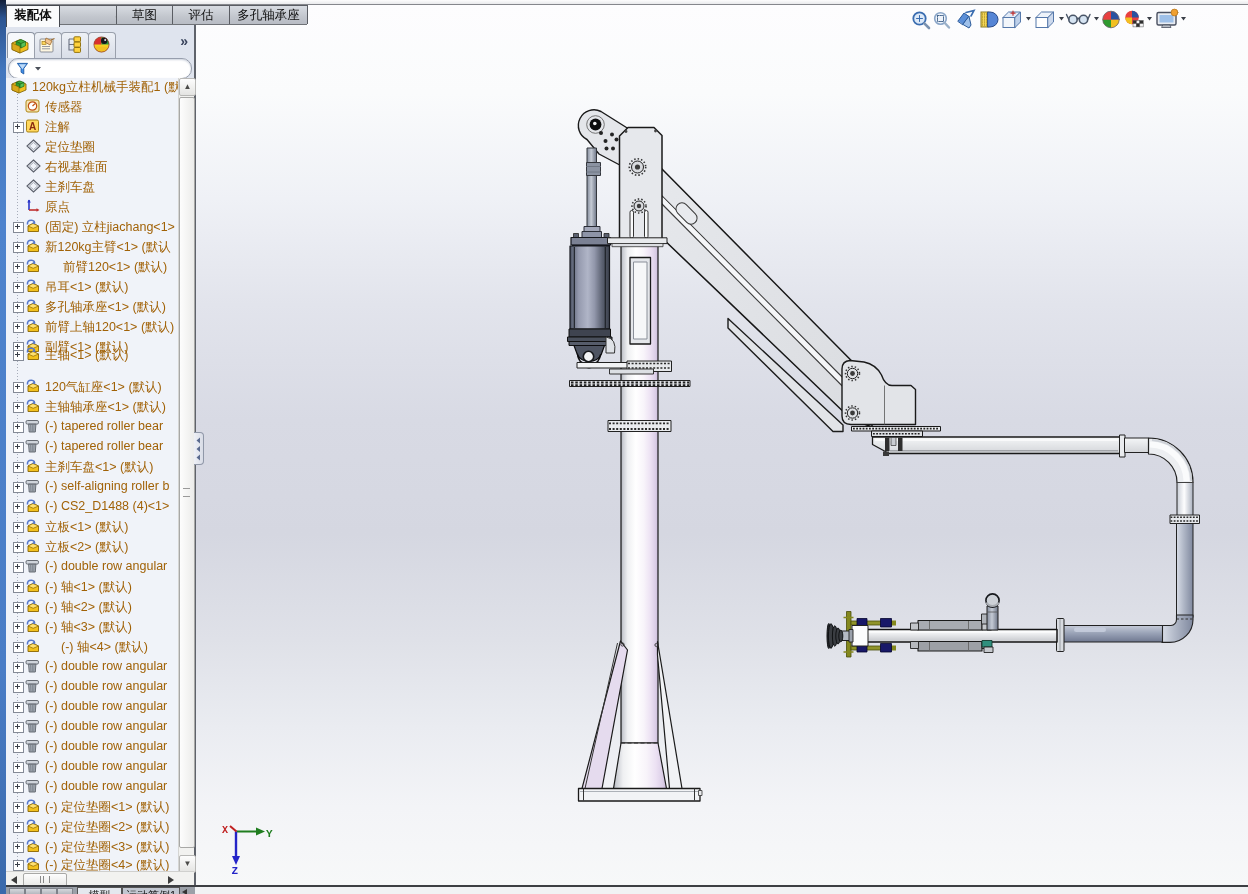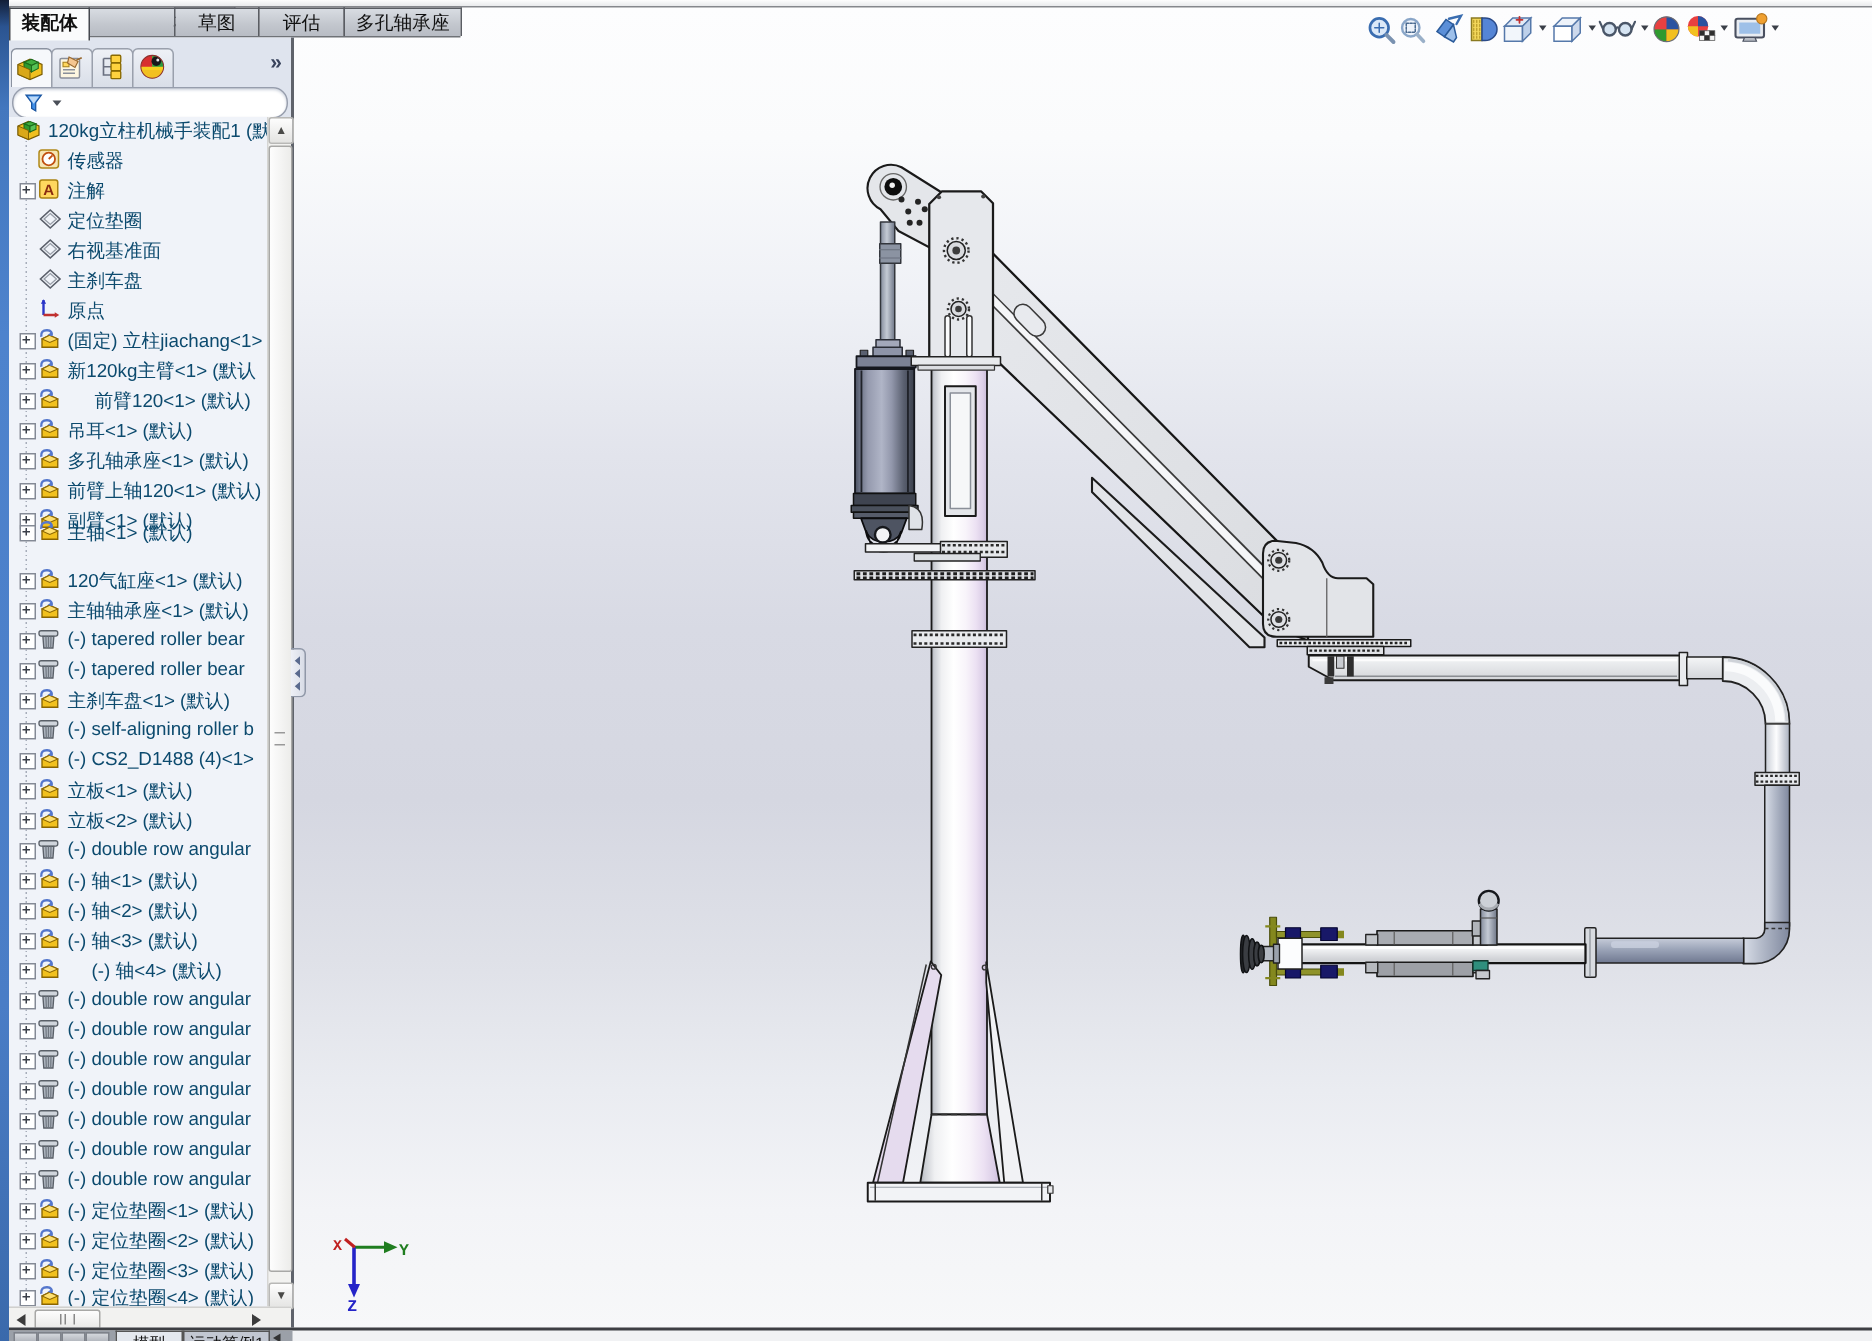--- a/index.html
+++ b/index.html
@@ -13,21 +13,21 @@
 .tab.act{background:#fafbfc;height:21px;border:1px solid #45484e;border-bottom:none;z-index:3;font-weight:bold;}
 #tabshadow{position:absolute;left:6px;top:24px;width:301px;height:1px;background:#6f7277;}
 
 #panel{position:absolute;left:6px;top:25px;width:188px;height:861px;background:#dfe4ee;border-right:2px solid #5f636b;}
 #ptabs{position:absolute;left:0px;top:7px;height:26px;width:188px;}
 .ptab{position:absolute;top:0;height:25px;width:26px;border:1px solid #9aa0ac;border-bottom:none;border-radius:4px 4px 0 0;background:linear-gradient(180deg,#eef1f6,#d9dee8);}
 .ptab.act{background:#f6f8fb;border-color:#8a92a0;}
 #pchev{position:absolute;right:8px;top:8px;color:#39435c;font-size:14px;font-weight:bold;letter-spacing:-2px;}
 #filter{position:absolute;left:2px;top:33px;width:182px;height:19px;background:#fff;border:1px solid #979ead;border-radius:10px;box-shadow:inset 0 1px 2px #ccd2dd;}
 #tree{position:absolute;left:0;top:53px;width:172px;height:793px;background:#f0f3f9;overflow:hidden;}
-.trow{position:absolute;left:0;width:172px;height:20px;font-size:12.5px;color:#0c4a6e;white-space:nowrap;}
+.trow{position:absolute;left:0;width:172px;height:20px;font-size:12.5px;color:#a16207;white-space:nowrap;}
 .trow .tx{position:absolute;top:3px;}
 .pbox{position:absolute;left:7px;top:6px;width:9px;height:9px;background:#fff;border:1px solid #848a96;}
 .pbox:before{content:"";position:absolute;left:1px;top:3px;width:5px;height:1px;background:#3a3f49;}
 .pbox:after{content:"";position:absolute;left:3px;top:1px;width:1px;height:5px;background:#3a3f49;}
 .ticon{position:absolute;top:2px;}
 
 #vsb{position:absolute;left:172px;top:53px;width:15px;height:793px;background:#f2f2f0;border-left:1px solid #d5d5d3;}
 .sbbtn{position:absolute;left:0px;width:15px;height:16px;background:linear-gradient(180deg,#fdfdfd,#e4e4e2);border:1px solid #b8b8b6;border-radius:2px;color:#4a4a48;font-size:8px;text-align:center;line-height:15px;}
 #vthumb{position:absolute;left:0px;top:19px;width:14px;height:749px;background:linear-gradient(90deg,#fdfdfd,#ececea);border:1px solid #a8a8a6;border-radius:2px;}
 #vthumb:before{content:"";position:absolute;left:3px;top:390px;width:7px;height:7px;border-top:1px solid #999;border-bottom:1px solid #999;}

